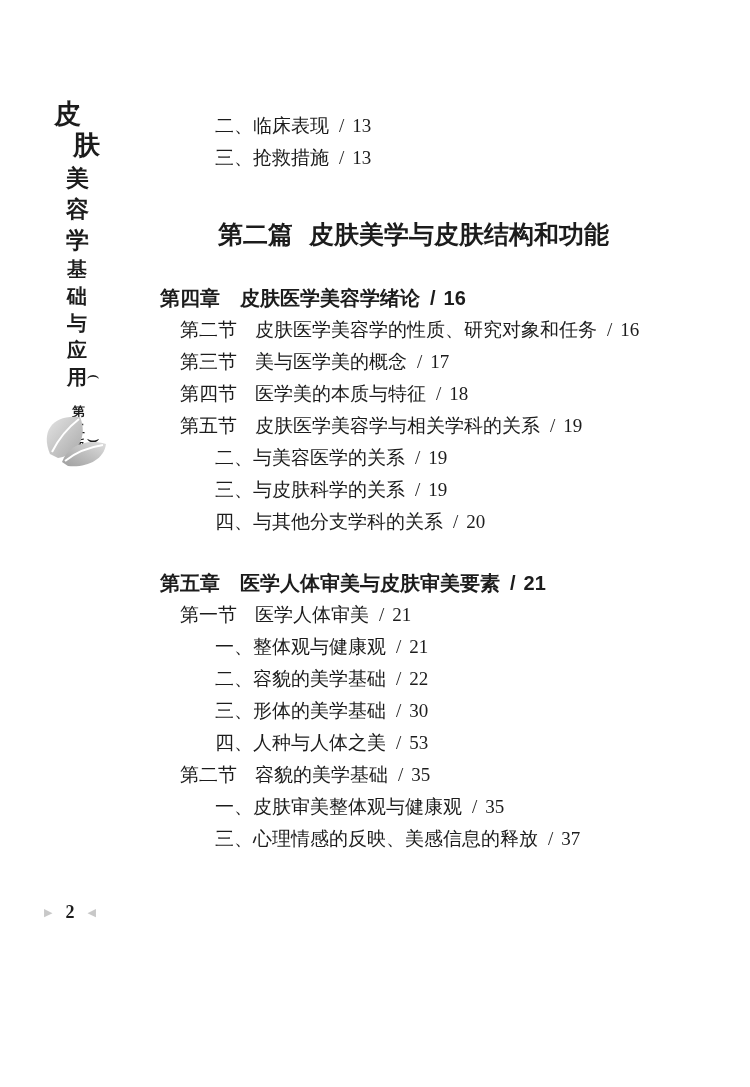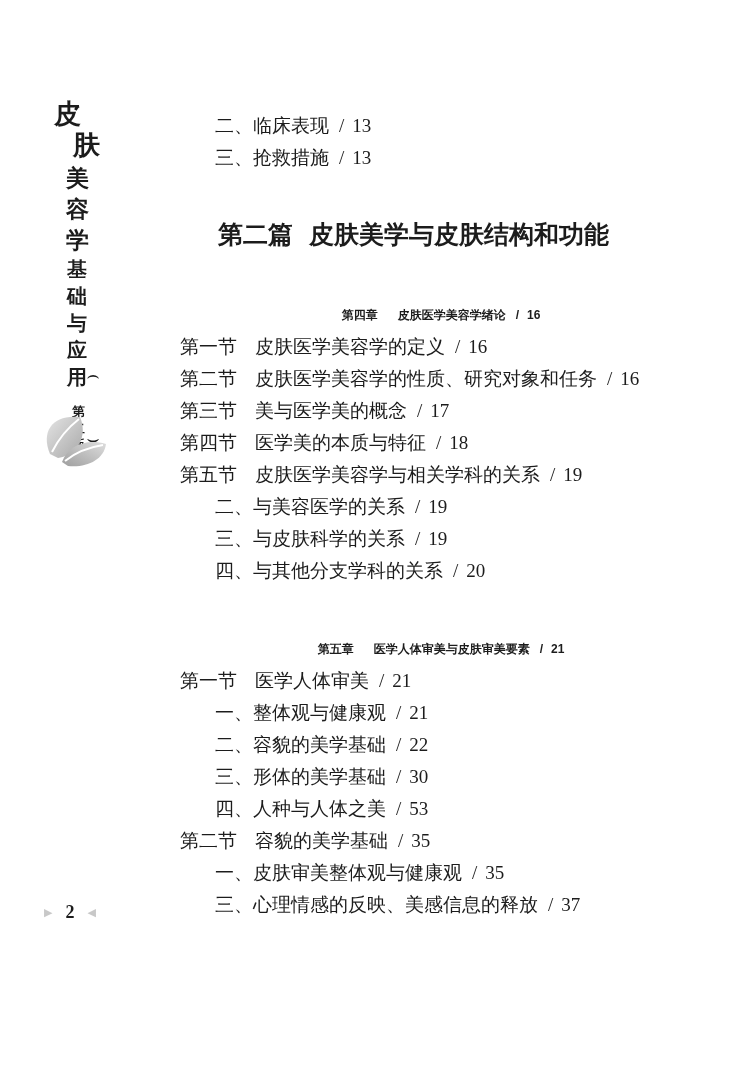--- a/index.html
+++ b/index.html
@@ -28,21 +28,21 @@
   .pg-marker{font-family:"DejaVu Sans",sans-serif;font-size:11px;color:#c8c8c8;line-height:1;}
   .pg-num{font-size:18px;font-weight:bold;line-height:1;}
 
   
   .toc{position:absolute;left:160px;top:110px;right:28px;}
   .toc-row{font-size:19px;line-height:32px;white-space:nowrap;}
   .lvl-item{padding-left:55px;}
   .lvl-section{padding-left:20px;}
   .lvl-section .t-title{margin-left:18px;}
   .lvl-chapter{padding-left:0;font-family:"Liberation Sans","DejaVu Sans",sans-serif;
-    font-weight:bold;font-size:12px;margin-top:46px;text-align:center;}
+    font-weight:bold;font-size:20px;margin-top:29px;}
   .lvl-chapter .t-title{margin-left:20px;}
   .lvl-part{padding-left:58px;font-weight:bold;font-size:25px;line-height:36px;
     margin-top:43px;margin-bottom:27px;}
   .lvl-part .t-title{margin-left:16px;}
   .t-sep{margin:0 8px 0 10px;}
 </style>
 </head>
 <body>
 
 <div class="book-title">
@@ -98,23 +98,20 @@
   </div>
 
   <div class="toc-row lvl-part">
     <span class="t-num">第二篇</span><span class="t-title">皮肤美学与皮肤结构和功能</span>
   </div>
 
   <div class="toc-row lvl-chapter">
     <span class="t-num">第四章</span><span class="t-title">皮肤医学美容学绪论</span><span class="t-sep">/</span><span class="t-page">16</span>
   </div>
   <div class="toc-row lvl-section">
-    <span class="t-num">第一节</span><span class="t-title">皮肤医学美容学的定义</span><span class="t-sep">/</span><span class="t-page">16</span>
-  </div>
-  <div class="toc-row lvl-section">
     <span class="t-num">第二节</span><span class="t-title">皮肤医学美容学的性质、研究对象和任务</span><span class="t-sep">/</span><span class="t-page">16</span>
   </div>
   <div class="toc-row lvl-section">
     <span class="t-num">第三节</span><span class="t-title">美与医学美的概念</span><span class="t-sep">/</span><span class="t-page">17</span>
   </div>
   <div class="toc-row lvl-section">
     <span class="t-num">第四节</span><span class="t-title">医学美的本质与特征</span><span class="t-sep">/</span><span class="t-page">18</span>
   </div>
   <div class="toc-row lvl-section">
     <span class="t-num">第五节</span><span class="t-title">皮肤医学美容学与相关学科的关系</span><span class="t-sep">/</span><span class="t-page">19</span>

